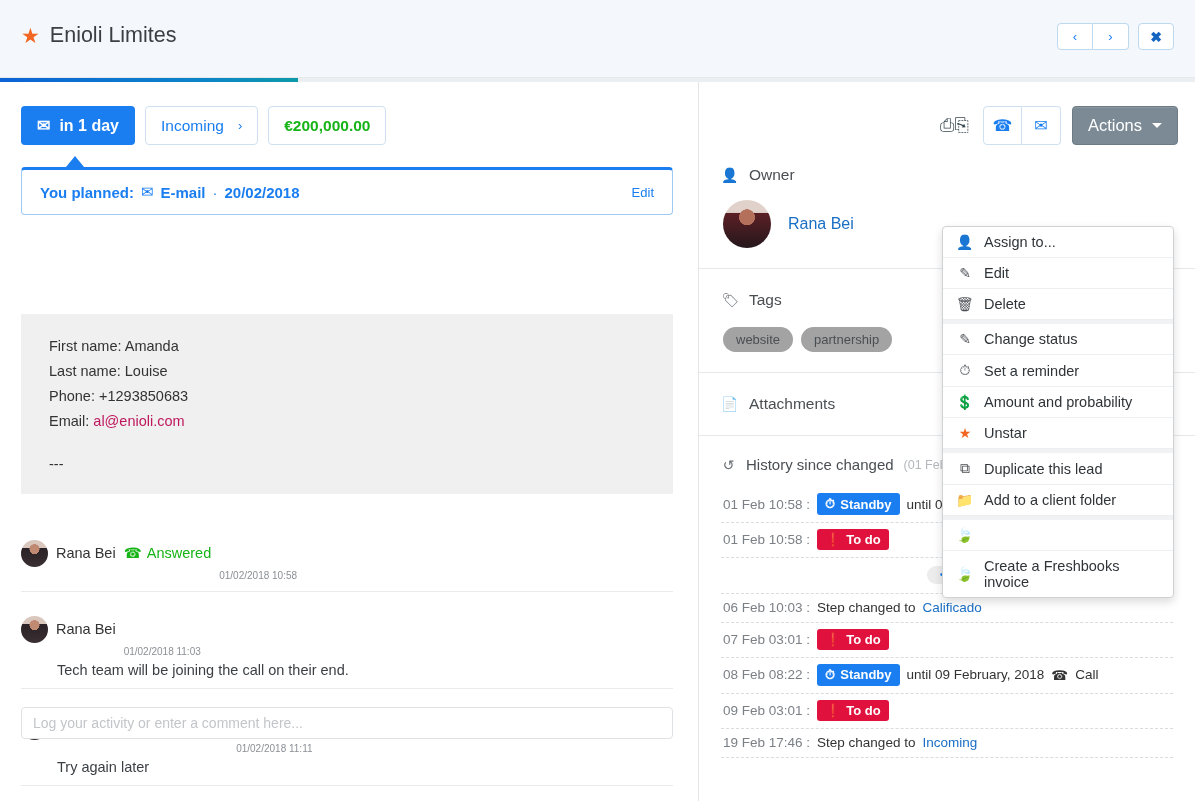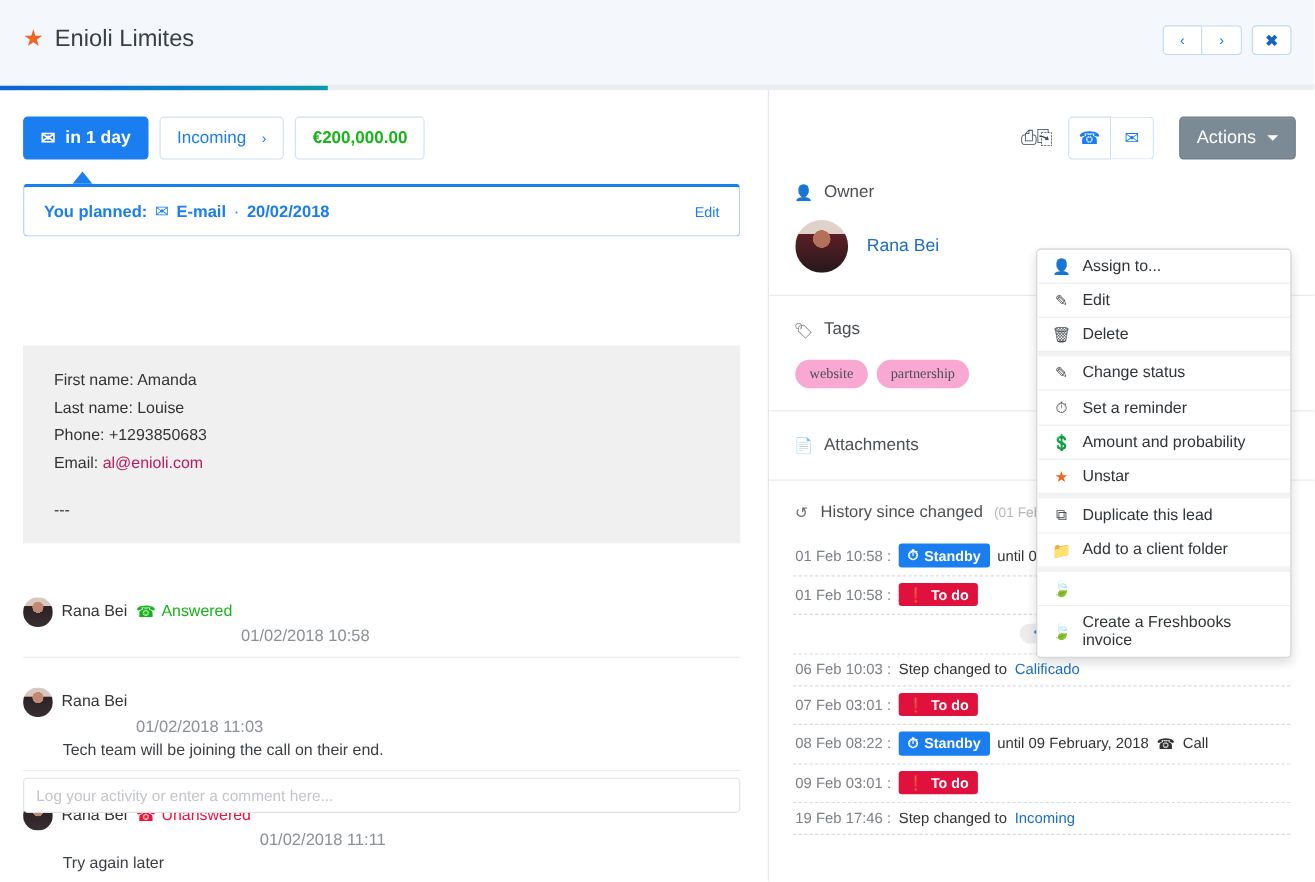--- a/index.html
+++ b/index.html
@@ -85,21 +85,20 @@
     color: #1a7ef0; font-size: 16px;
     display: flex; align-items: center; justify-content: center; cursor: pointer;
   }
   .toolgrp .toolbtn:first-child { border-radius: 4px 0 0 4px; }
   .toolgrp .toolbtn:last-child { border-radius: 0 4px 4px 0; border-left: none; }
   .btn-actions {
     height: 39px; padding: 0 15px; border-radius: 4px;
     background: #7b8a94; border: 1px solid #6d7b85; color: #fff;
     font-size: 16.5px; display: flex; align-items: center; gap: 10px; cursor: pointer;
     box-shadow: inset 0 1px 0 rgba(255,255,255,.12);
-    margin-left: 12px;
   }
   .caret { border-left: 5px solid transparent; border-right: 5px solid transparent;
            border-top: 5px solid #fff; display: inline-block; }
 
   
   .callout {
     position: absolute; left: 21px; top: 85px; width: 652px; height: 48px;
     border: 1px solid #9fc9f5; border-top: 3px solid #1a7ef0; border-radius: 4px;
     background: #fff; display: flex; align-items: center; padding: 0 18px;
   }
@@ -128,21 +127,21 @@
     width: 27px; height: 27px; border-radius: 50%; flex: 0 0 27px;
     background:
       radial-gradient(circle at 50% 34%, #c08a72 0 22%, transparent 23%),
       linear-gradient(180deg, #d9c6bd 0 30%, #2a2226 31%, #3a2f33 100%);
     overflow: hidden;
   }
   .feed-name { font-size: 14.5px; color: #333; font-weight: normal; }
   .feed-status { font-size: 14.5px; display: flex; align-items: center; gap: 5px; }
   .st-answered { color: #16b416; }
   .st-unanswered { color: #f0143c; }
-  .feed-time { font-size: 15px; color: #8b9096; margin-top: 45px; }
+  .feed-time { font-size: 10px; color: #8b9096; margin-top: 45px; }
   .feed-body { font-size: 14.5px; color: #3a3f44; margin: 5px 0 0 36px; }
   .comment-input {
     position: absolute; left: 21px; top: 625px; width: 652px; height: 32px;
     border: 1px solid #dfe2e5; border-radius: 4px; background: #fff;
     font-size: 14px; color: #b9bdc2; padding: 0 11px;
     font-family: "Liberation Sans", sans-serif;
   }
   .comment-input::placeholder { color: #c2c6ca; }
 
   
@@ -152,22 +151,22 @@
   .owner-row { display: flex; align-items: center; gap: 17px; margin-top: 16px; }
   .owner-avatar {
     width: 48px; height: 48px; border-radius: 50%;
     background:
       radial-gradient(circle at 50% 36%, #b5705c 0 20%, transparent 21%),
       linear-gradient(180deg, #e0d2cb 0 26%, #5b1f25 27%, #25181c 100%);
   }
   .owner-name { font-size: 16px; color: #1a6fc4; cursor: pointer; }
   .tags-row { display: flex; gap: 8px; margin-top: 18px; }
   .tag {
-    background: #f9a8d4; border-radius: 13px; padding: 5px 13px;
-    font-size: 13px; color: #4a4f54; cursor: pointer; font-family: Liberation Serif, serif;
+    background: #a3a3a3; border-radius: 13px; padding: 5px 13px;
+    font-size: 13px; color: #4a4f54; cursor: pointer;
   }
 
   
   .hist { padding: 20px 22px 10px 22px; }
   .hist-head { display: flex; align-items: center; gap: 10px; font-size: 15px; color: #4a4f54; }
   .hist-since { font-size: 12.5px; color: #b4b8bc; }
   .hist-edit { margin-left: auto; color: #1a6fc4; font-size: 14px; cursor: pointer; }
   .hist-list { margin-top: 14px; }
   .hist-row {
     display: flex; align-items: center; gap: 7px; flex-wrap: wrap;

